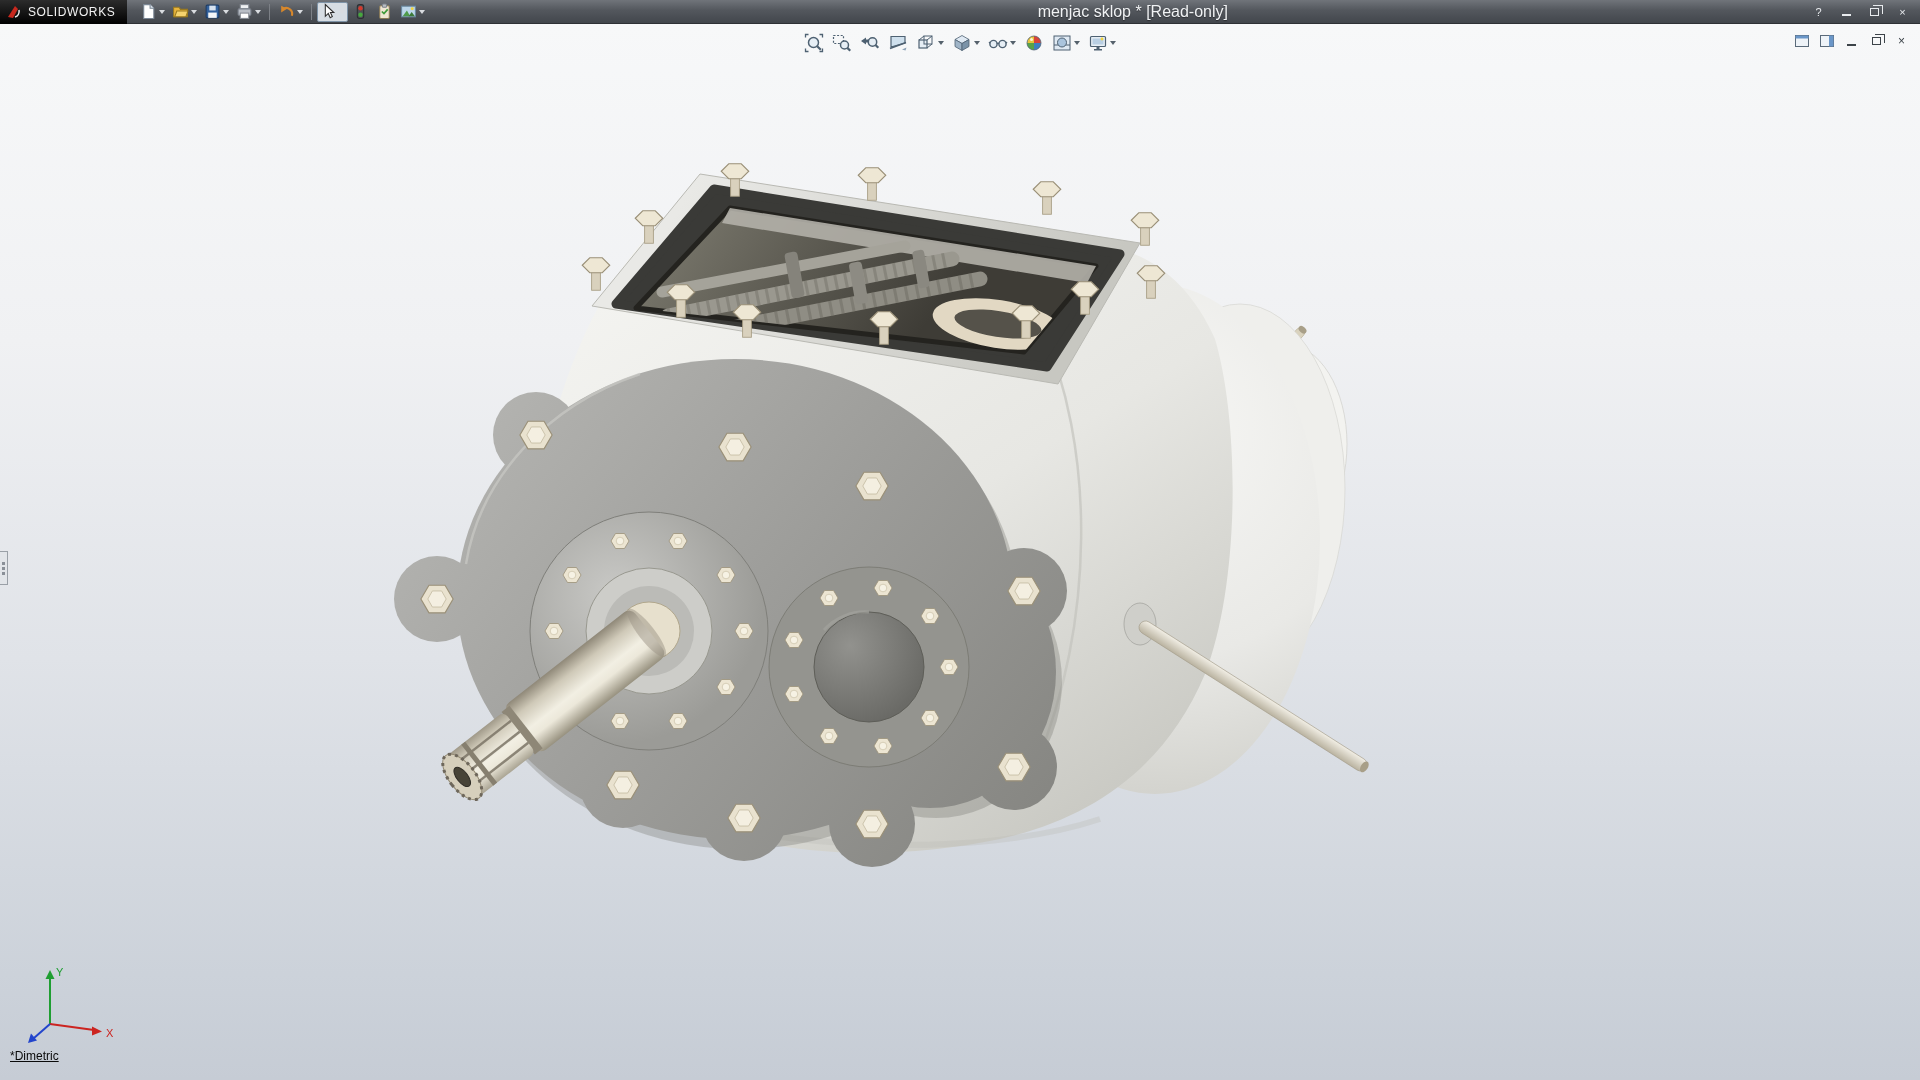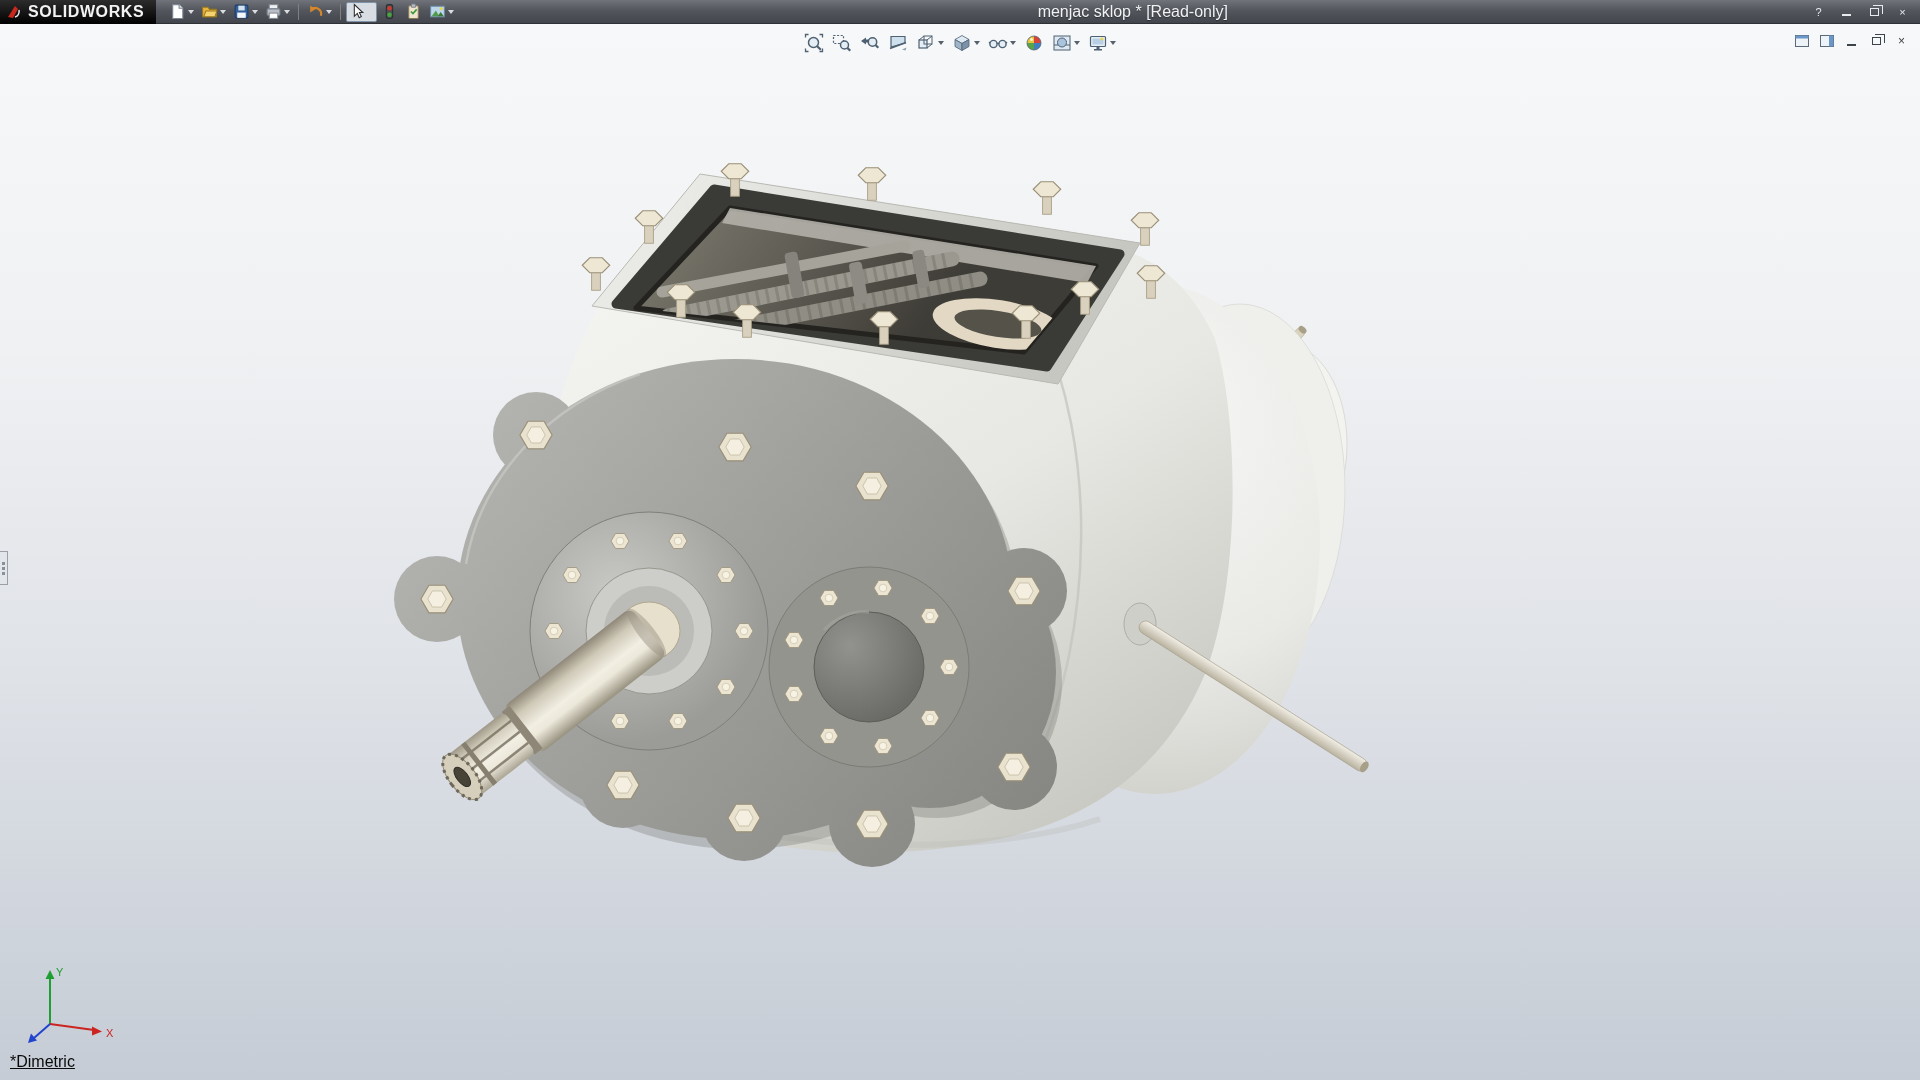--- a/index.html
+++ b/index.html
@@ -2,21 +2,21 @@
 <html><head>
 <meta charset="utf-8">
 <style>
   *{margin:0;padding:0;box-sizing:border-box}
   html,body{width:1920px;height:1080px;overflow:hidden;font-family:"Liberation Sans",sans-serif}
   .app{width:1920px;height:1080px;display:flex;flex-direction:column;background:#d8dade}
 
   
   .titlebar{height:24px;background:linear-gradient(#70747a,#53575d 45%,#42464c);display:flex;align-items:center;position:relative;color:#fff;flex:0 0 24px;border-bottom:1px solid #2e3135}
   .brand{height:24px;background:linear-gradient(#2c2c2c,#000);display:flex;align-items:center;padding:0 12px 0 6px;gap:6px}
-  .brand-name{font-size:16px;font-weight:bold;letter-spacing:.6px;color:#f2f2f2}
+  .brand-name{font-size:12px;font-weight:normal;letter-spacing:.6px;color:#f2f2f2}
   .tb-icons{display:flex;align-items:center;gap:1px;padding-left:10px;height:24px}
   .tb-btn{display:flex;align-items:center;height:20px;padding:0 2px;border-radius:2px;border:1px solid transparent}
   .tb-btn.selected{background:#d7dde3;border:1px solid #7e93a7}
   .tb-sep{width:1px;height:16px;background:#34373c;border-right:1px solid #7c8086;margin:0 4px}
   .dd{width:0;height:0;border-left:3px solid transparent;border-right:3px solid transparent;border-top:4px solid #d9dce0;margin-left:2px}
   .title-text{position:absolute;left:59%;transform:translateX(-50%);font-size:16px;color:#f0f2f4;white-space:nowrap;text-shadow:0 1px 1px rgba(0,0,0,.4)}
   .win-btns{position:absolute;right:5px;top:0;height:24px;display:flex;align-items:center;gap:3px}
   .win-btn{width:25px;height:17px;display:flex;align-items:center;justify-content:center;font-size:11px;color:#e9ecef;border-radius:2px}
   .glyph-min{width:9px;height:2px;background:#e9ecef;margin-top:6px}
   .glyph-restore{width:9px;height:8px;border:1.5px solid #e9ecef;position:relative}
@@ -35,21 +35,21 @@
   .docwin{position:absolute;top:7px;right:8px;display:flex;align-items:center;gap:4px}
   .dw-btn{width:21px;height:19px;display:flex;align-items:center;justify-content:center;border-radius:2px;color:#3c4349;font-size:12px}
   .dw-min{width:9px;height:2px;background:#3c4349;margin-top:8px}
   .dw-restore{width:9px;height:8px;border:1.5px solid #3c4349;position:relative}
   .dw-restore:before{content:"";position:absolute;left:2px;top:-4px;width:9px;height:8px;border:1.5px solid #3c4349;border-bottom:none;border-left:none}
 
   
   .splitter{position:absolute;left:0;top:527px;width:8px;height:34px;background:#e2e5e9;border:1px solid #9aa0a7;border-left:none;display:flex;flex-direction:column;align-items:center;justify-content:center;gap:2px}
   .splitter i{display:block;width:3px;height:3px;background:#8a9098}
   .triad{position:absolute;left:18px;bottom:26px}
-  .orientation{position:absolute;left:10px;bottom:9px;font-size:16px;color:#0a0a0a;text-decoration:underline}
+  .orientation{position:absolute;left:10px;bottom:17px;font-size:12px;color:#0a0a0a;text-decoration:underline}
 </style>
 </head>
 <body>
 
 <div class="app">
 
   <div class="titlebar">
     <div class="brand">
       <svg width="16" height="16" viewBox="0 0 16 16">
         <path d="M2 13 L9 2 L12 5 L7 14 Z" fill="#c8281e"></path>

